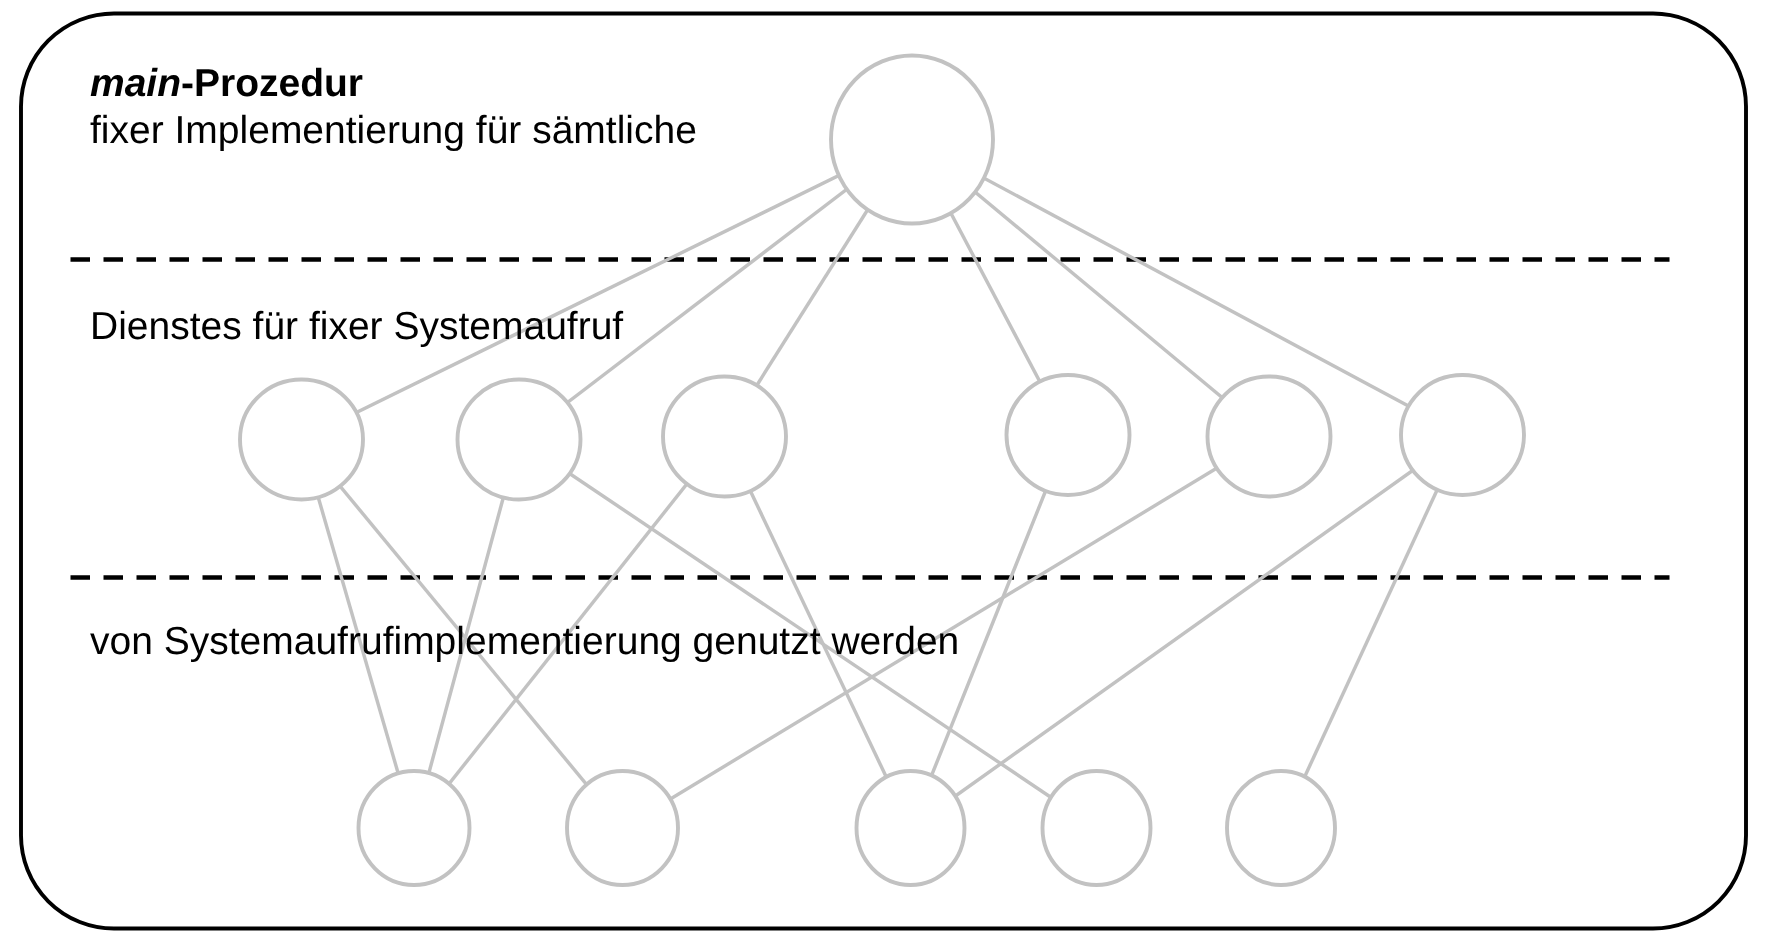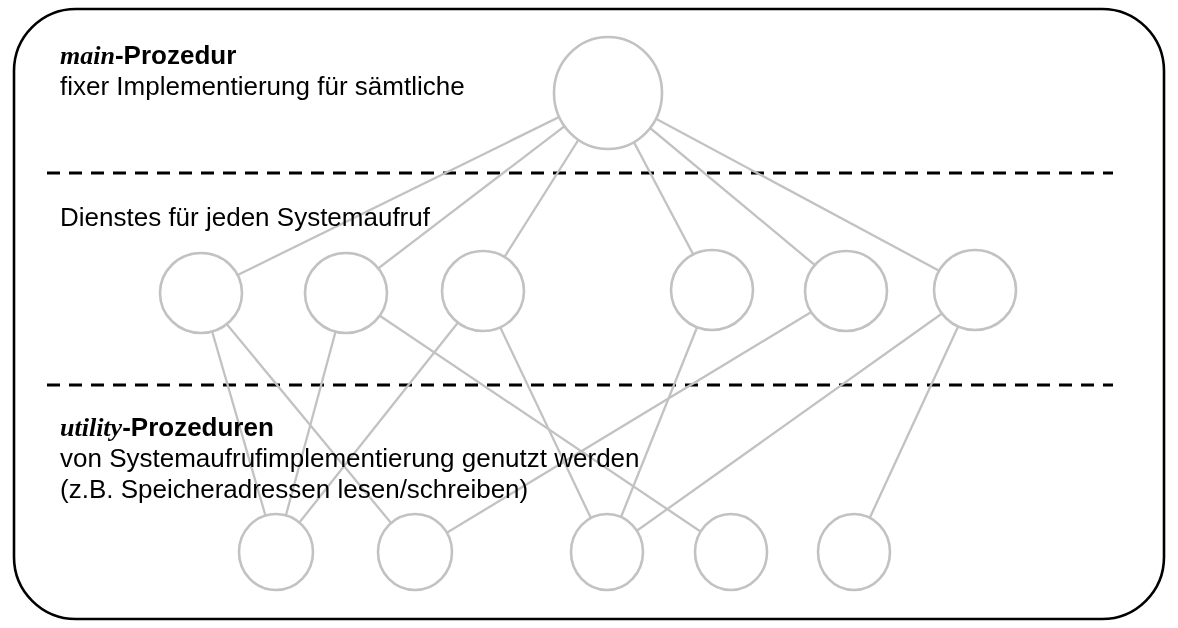--- a/index.html
+++ b/index.html
@@ -12,21 +12,21 @@
   }
   svg.canvas{position:absolute;left:0;top:0;}
   .section-text{
     position:absolute;
     color:#000000;
     font-size:26px;
     line-height:31px;
     white-space:nowrap;
   }
   .section-text .title{font-weight:bold;}
-  .section-text .title .ital{font-style:italic;font-family:Liberation Serif, serif;}
+  .section-text .title .ital{font-style:italic;}
   .sec-main{left:60px;top:40px;}
   .sec-handler{left:60px;top:202px;}
   .sec-utility{left:60px;top:412px;}
 </style>
 </head>
 <body>
 
 <div class="stage">
 
   <svg class="canvas" width="1178" height="628" viewBox="0 0 1178 628">
@@ -62,22 +62,20 @@
       <ellipse cx="731" cy="552" rx="36" ry="38" fill="#ffffff" stroke="#c2c2c2" stroke-width="2.6"></ellipse>
       <ellipse cx="854" cy="552" rx="36" ry="38" fill="#ffffff" stroke="#c2c2c2" stroke-width="2.6"></ellipse>
     </svg>
 
   <div class="section-text sec-main">
     <div class="title"><span class="ital">main</span><span>-Prozedur</span></div>
     <div>fixer Implementierung für sämtliche</div>
   </div>
 
   <div class="section-text sec-handler">
-    <div>Dienstes für jeden Systemaufruf</div>
+    <div>Dienstes für fixer Systemaufruf</div>
   </div>
 
   <div class="section-text sec-utility">
-    <div class="title"><span class="ital">utility</span><span>-Prozeduren</span></div>
     <div>von Systemaufrufimplementierung genutzt werden</div>
-    <div>(z.B. Speicheradressen lesen/schreiben)</div>
   </div>
 
 </div>
 
 </body></html>

